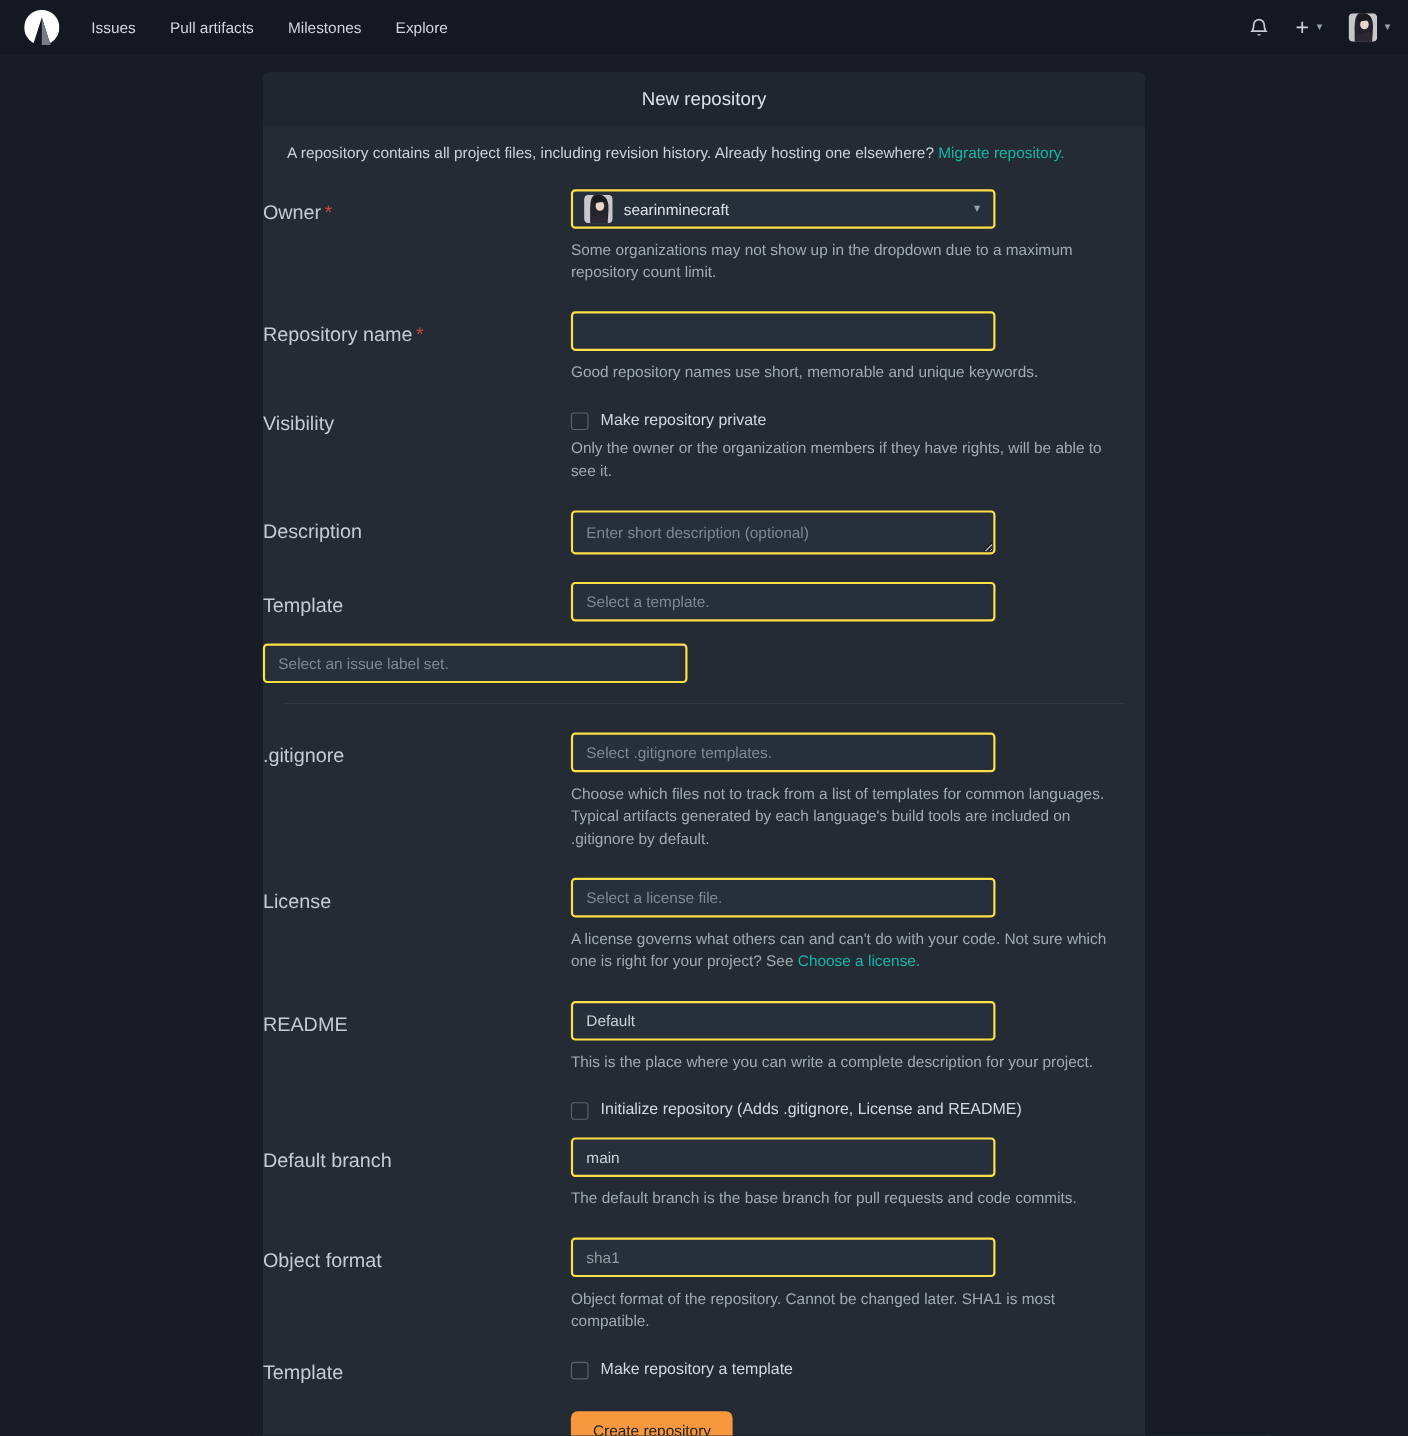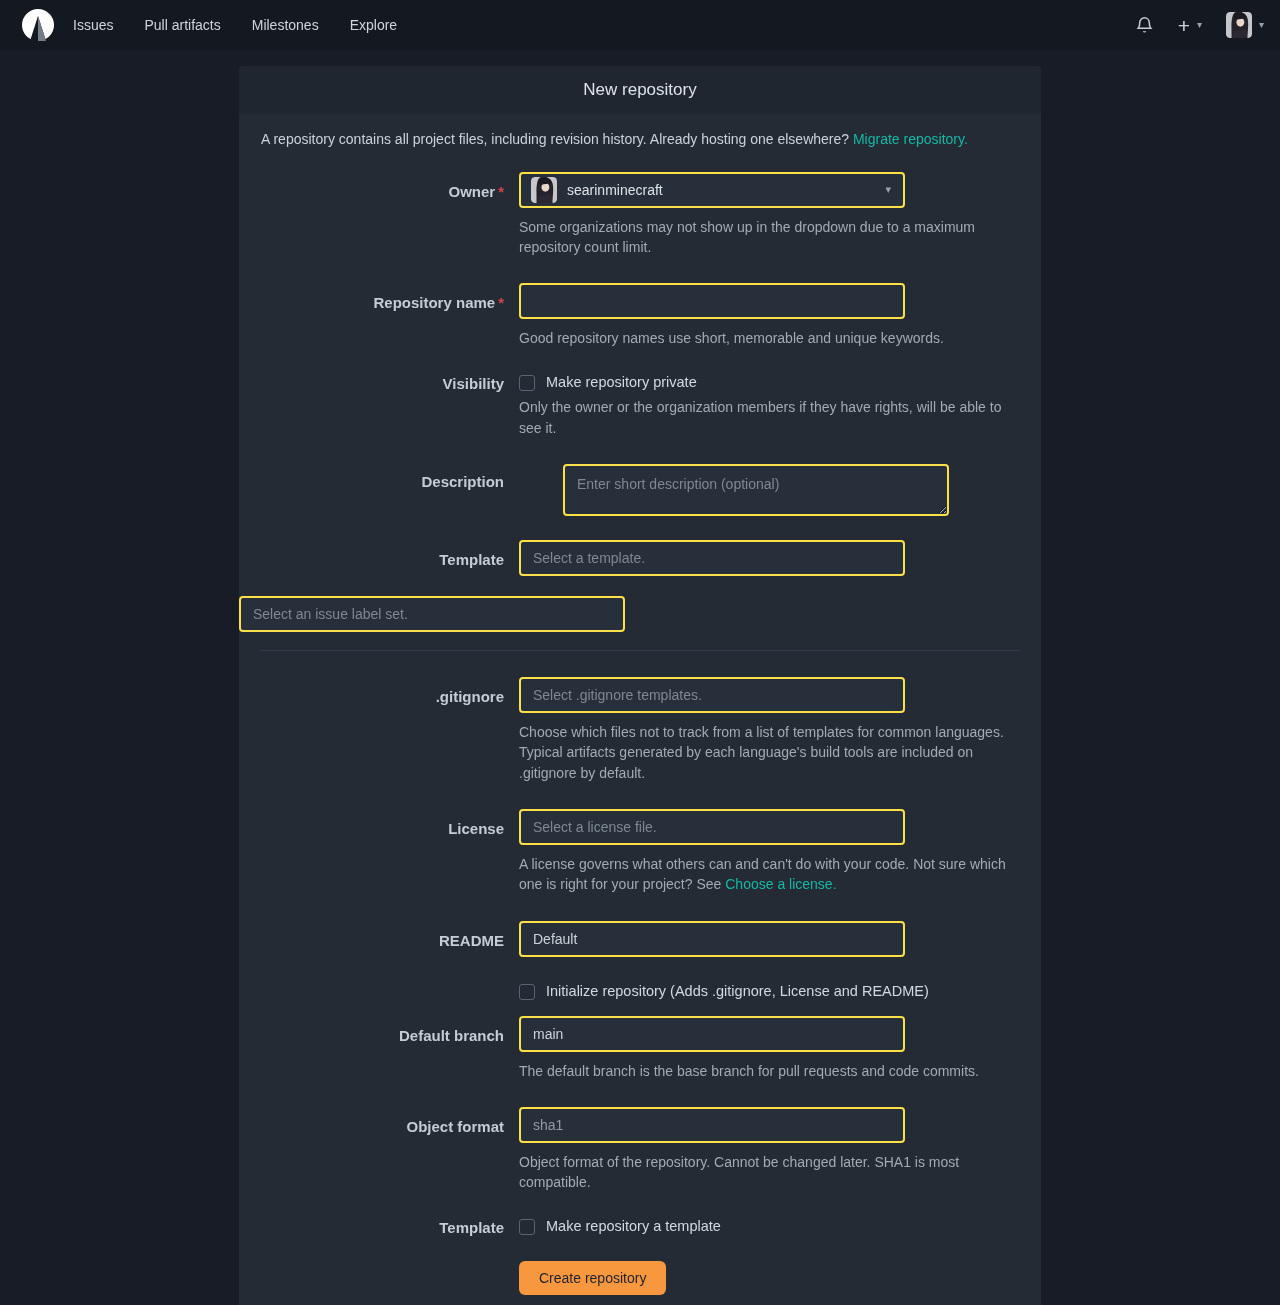--- a/index.html
+++ b/index.html
@@ -13,21 +13,21 @@
 
   
   .navbar {
     height: 50px;
     background: #141821;
     display: flex;
     align-items: center;
     padding: 0 16px;
   }
   .logo { width: 32px; height: 32px; margin-left: 6px; display: block; }
-  .nav-links { display: flex; gap: 31px; margin-left: 19px; }
+  .nav-links { display: flex; gap: 31px; margin-left: 29px; }
   .nav-link {
     font-size: 14px;
     color: #d0d5db;
     text-decoration: none;
     cursor: pointer;
   }
   .nav-right { margin-left: auto; display: flex; align-items: center; gap: 24px; }
   .bell-btn { display: flex; align-items: center; cursor: pointer; }
   .plus-btn {
     display: flex; align-items: center; gap: 7px; cursor: pointer;
@@ -64,26 +64,25 @@
   
   .form { padding-top: 10px; }
   .form-row {
     display: grid;
     grid-template-columns: 265px 505px;
     column-gap: 15px;
     margin-bottom: 26px;
   }
   .form-row.tight { margin-bottom: 20px; }
   .field-label {
-    text-align: right;
-    font-size: 15px;
+    text-align: left;
+    font-size: 18px;
     color: #c6ccd4;
     padding-top: 11px;
     line-height: 1.2;
-    font-weight: bold;
   }
   .field-label.check-align { padding-top: 1px; }
   .req { color: #d04545; margin-left: 3px; }
 
   .text-input, .select-box {
     width: 386px;
     height: 36px;
     background: #272f3a;
     border: 2px solid #fde047;
     border-radius: 4px;
@@ -100,25 +99,24 @@
     position: relative;
   }
   .select-box .placeholder { color: #7f8893; }
   .select-box .muted-value { color: #939ca6; }
   .select-box .select-caret {
     position: absolute; right: 12px;
     font-size: 11px; color: #9aa1ab;
   }
   .text-input::placeholder { color: #7f8893; }
   textarea.text-input {
-    height: 52px;
+    height: 40px;
     padding: 9px 12px;
     resize: vertical;
     line-height: 1.3;
-    margin-left: 44px;
   }
   .owner-avatar { width: 26px; height: 26px; border-radius: 4px; margin: 0 10px 0 -2px; display: block; }
   .owner-name { color: #dfe3e8; }
 
   .help {
     margin-top: 9px;
     font-size: 14px;
     color: #a2aab4;
     line-height: 1.45;
     max-width: 500px;
@@ -291,20 +289,21 @@
         </div>
       </div>
     </div>
 
     <div class="form-row">
       <div class="field-label">README</div>
       <div>
         <div class="select-box">
           <span>Default</span>
         </div>
+        <div class="help">This is the place where you can write a complete description for your project.</div>
       </div>
     </div>
 
     <div class="form-row" style="margin-bottom:16px;">
       <div class="field-label"></div>
       <div>
         <div class="check-row">
           <span class="checkbox"></span>
           <span class="check-label">Initialize repository (Adds .gitignore, License and README)</span>
         </div>

